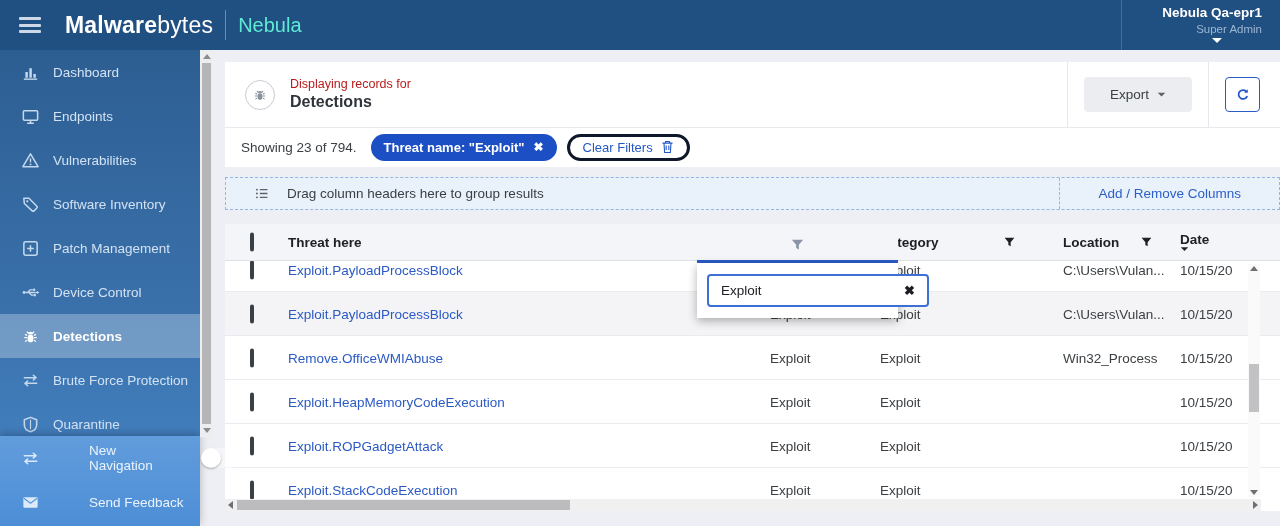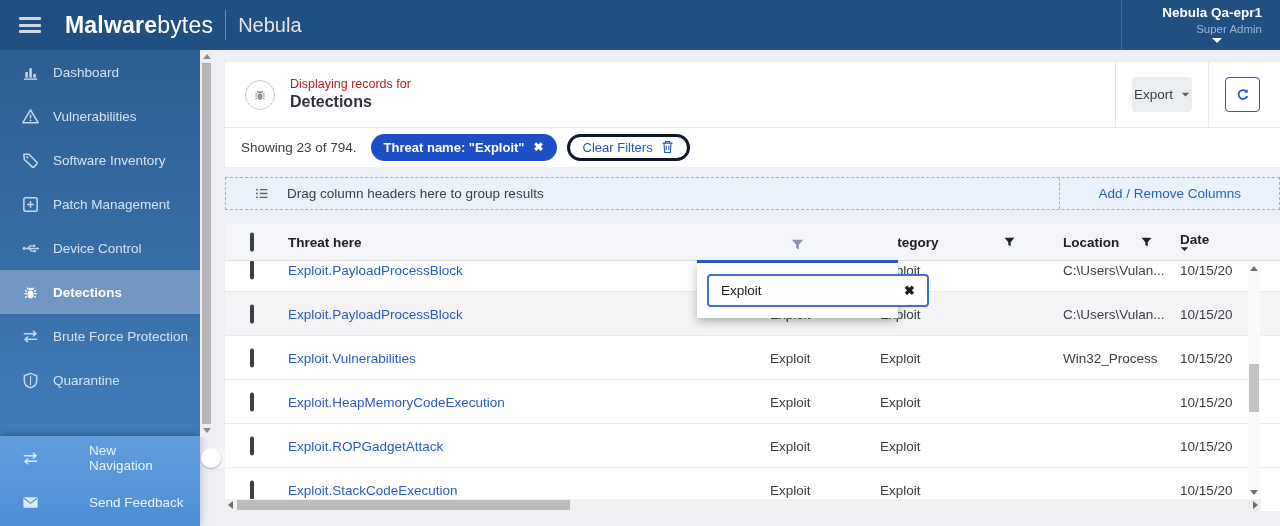--- a/index.html
+++ b/index.html
@@ -8,21 +8,21 @@
   svg { display:block; }
 
   
   .topbar { position:absolute; top:0; left:0; right:0; height:50px; background:#204f81; display:flex; align-items:center; z-index:50; }
   .hamburger { width:22px; height:16px; margin-left:19px; display:flex; flex-direction:column; justify-content:space-between; cursor:pointer; }
   .hamburger span { height:3px; background:#cdd9e6; border-radius:1px; }
   .brand { margin-left:24px; color:#fff; font-size:23px; letter-spacing:.2px; white-space:nowrap; }
   .brand b { font-weight:700; }
   .brand i { font-style:normal; font-weight:300; }
   .topbar-divider { width:1px; height:30px; background:rgba(255,255,255,.35); margin:0 12px 0 12px; }
-  .product { color:#e5e5e5; font-size:20px; font-weight:300; }
+  .product { color:#5eead4; font-size:20px; font-weight:300; }
   .topbar-spacer { flex:1; }
   .account-divider { width:1px; height:50px; background:rgba(255,255,255,.18); }
   .account { display:flex; align-items:center; padding:0 18px 0 40px; cursor:pointer;flex-direction:column; }
   .account-text { text-align:right; line-height:1.25; }
   .account-name { color:#fff; font-size:13.5px; font-weight:700; }
   .account-role { color:#9db6d2; font-size:11.5px; }
   .account-caret { margin-left:10px; color:#fff; }
 
   
   .sidebar { position:absolute; top:50px; left:0; width:200px; bottom:0; background:linear-gradient(180deg,#2d5e92 0%, #3a71ab 55%, #4686c9 100%); z-index:30; }
@@ -48,21 +48,21 @@
 
   
   .header-card { position:absolute; left:12px; right:0; top:12px; height:105px; background:#fff; }
   .hc-row1 { height:66px; display:flex; align-items:center; border-bottom:1px solid #e8eaee; }
   .bug-circle { width:30px; height:30px; border:1.5px solid #c7cbd2; border-radius:50%; margin-left:20px; display:flex; align-items:center; justify-content:center; color:#8a919c; flex:0 0 auto; }
   .hc-titles { margin-left:15px; line-height:1.25; }
   .hc-sub { color:#b91c1c; font-size:12.5px; }
   .hc-title { color:#2f333a; font-size:16px; font-weight:700; }
   .hc-spacer { flex:1; }
   .hc-vdiv { width:1px; height:66px; background:#e6e8ec; }
-  .export-btn { margin:0 16px; background:#ebedf0; border:none; border-radius:4px; height:35px; padding:0 2px; font-size:13.5px; color:#3c4043; font-family:inherit; display:flex; align-items:center; gap:8px; cursor:pointer; }
+  .export-btn { margin:0 16px; background:#ebedf0; border:none; border-radius:4px; height:35px; padding:0 26px; font-size:13.5px; color:#3c4043; font-family:inherit; display:flex; align-items:center; gap:8px; cursor:pointer; }
   .export-btn .caret { color:#5f6368; }
   .refresh-btn { margin:0 20px 0 16px; width:35px; height:35px; background:#fff; border:1px solid #2b5bc7; border-radius:4px; color:#2457c5; display:flex; align-items:center; justify-content:center; cursor:pointer; }
   .hc-row2 { height:38px; display:flex; align-items:center; }
   .showing { margin-left:16px; color:#3c4043; font-size:13.5px; }
   .filter-chip { margin-left:14px; background:#1d4fc4; color:#fff; font-size:13px; font-weight:600; border-radius:14px; height:27px; display:flex; align-items:center; padding:0 13px; gap:9px; cursor:pointer; }
   .filter-chip .chip-x { font-size:12px; cursor:pointer; }
   .clear-chip { margin-left:10px; background:#fff; border:3px solid #0f172a; color:#2457c5; font-size:13px; border-radius:14px; height:27px; display:flex; align-items:center; padding:0 13px; gap:8px; cursor:pointer; }
 
   
   .group-bar { position:absolute; left:12px; right:0; top:127px; height:33px; background:#e9f1fb; border:1px dashed #94b6e4; display:flex; align-items:center; }
@@ -151,20 +151,29 @@
           <rect x="4.6" y="9.5" width="2.6" height="6" fill="currentColor"></rect>
           <rect x="8.8" y="5.5" width="2.6" height="10" fill="currentColor"></rect>
           <rect x="13" y="11.5" width="2.6" height="4" fill="currentColor"></rect>
         </svg>
       </span>
     <span>Dashboard</span>
   </div>
   <div class="nav-item">
     <span class="nav-icon">
         <svg width="19" height="19" viewBox="0 0 20 20">
+          <rect x="2.5" y="4" width="15" height="10" rx="1" fill="none" stroke="currentColor" stroke-width="1.6"></rect>
+          <path d="M10 14v2.5M6.5 17h7" stroke="currentColor" stroke-width="1.6"></path>
+        </svg>
+      </span>
+    <span>Endpoints</span>
+  </div>
+  <div class="nav-item">
+    <span class="nav-icon">
+        <svg width="19" height="19" viewBox="0 0 20 20">
           <path d="M10 3 18 16.5H2z" fill="none" stroke="currentColor" stroke-width="1.6" stroke-linejoin="round"></path>
           <rect x="9.25" y="7.8" width="1.5" height="4.2" fill="currentColor"></rect>
           <circle cx="10" cy="14.1" r="1" fill="currentColor"></circle>
         </svg>
       </span>
     <span>Vulnerabilities</span>
   </div>
   <div class="nav-item">
     <span class="nav-icon">
         <svg width="19" height="19" viewBox="0 0 20 20">
@@ -352,21 +361,21 @@
       <div class="row alt">
         <span class="cell c-check"><span class="checkbox"></span></span>
         <span class="cell c-threat threat-link">Exploit.PayloadProcessBlock</span>
         <span class="cell c-type val">Exploit</span>
         <span class="cell c-cat val">Exploit</span>
         <span class="cell c-loc val">C:\Users\Vulan...</span>
         <span class="cell c-date val">10/15/20</span>
       </div>
       <div class="row">
         <span class="cell c-check"><span class="checkbox"></span></span>
-        <span class="cell c-threat threat-link">Exploit.Vulnerabilities</span>
+        <span class="cell c-threat threat-link">Remove.OfficeWMIAbuse</span>
         <span class="cell c-type val">Exploit</span>
         <span class="cell c-cat val">Exploit</span>
         <span class="cell c-loc val">Win32_Process</span>
         <span class="cell c-date val">10/15/20</span>
       </div>
       <div class="row">
         <span class="cell c-check"><span class="checkbox"></span></span>
         <span class="cell c-threat threat-link">Exploit.HeapMemoryCodeExecution</span>
         <span class="cell c-type val">Exploit</span>
         <span class="cell c-cat val">Exploit</span>

